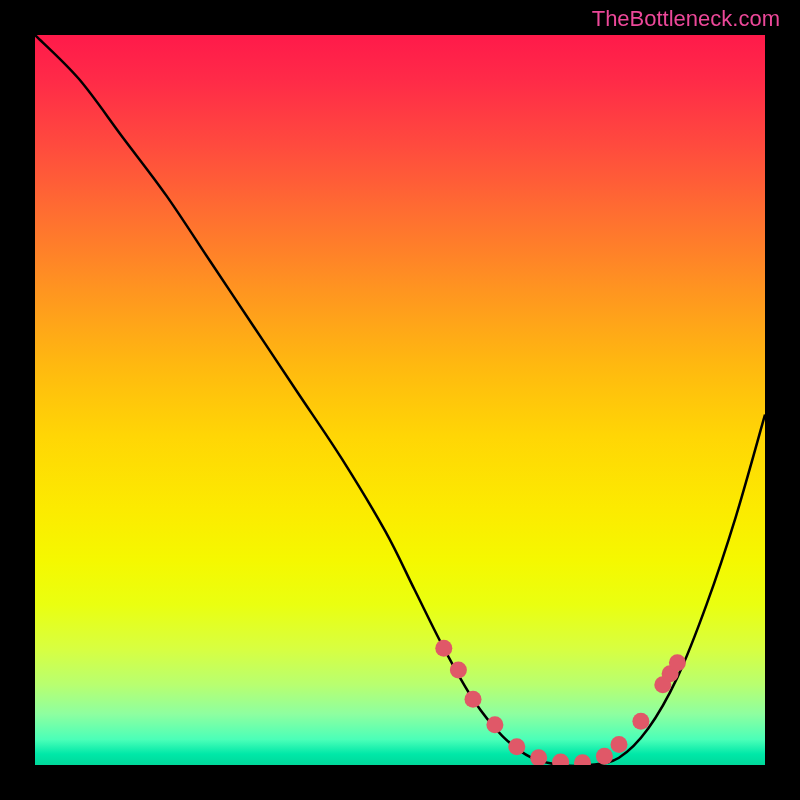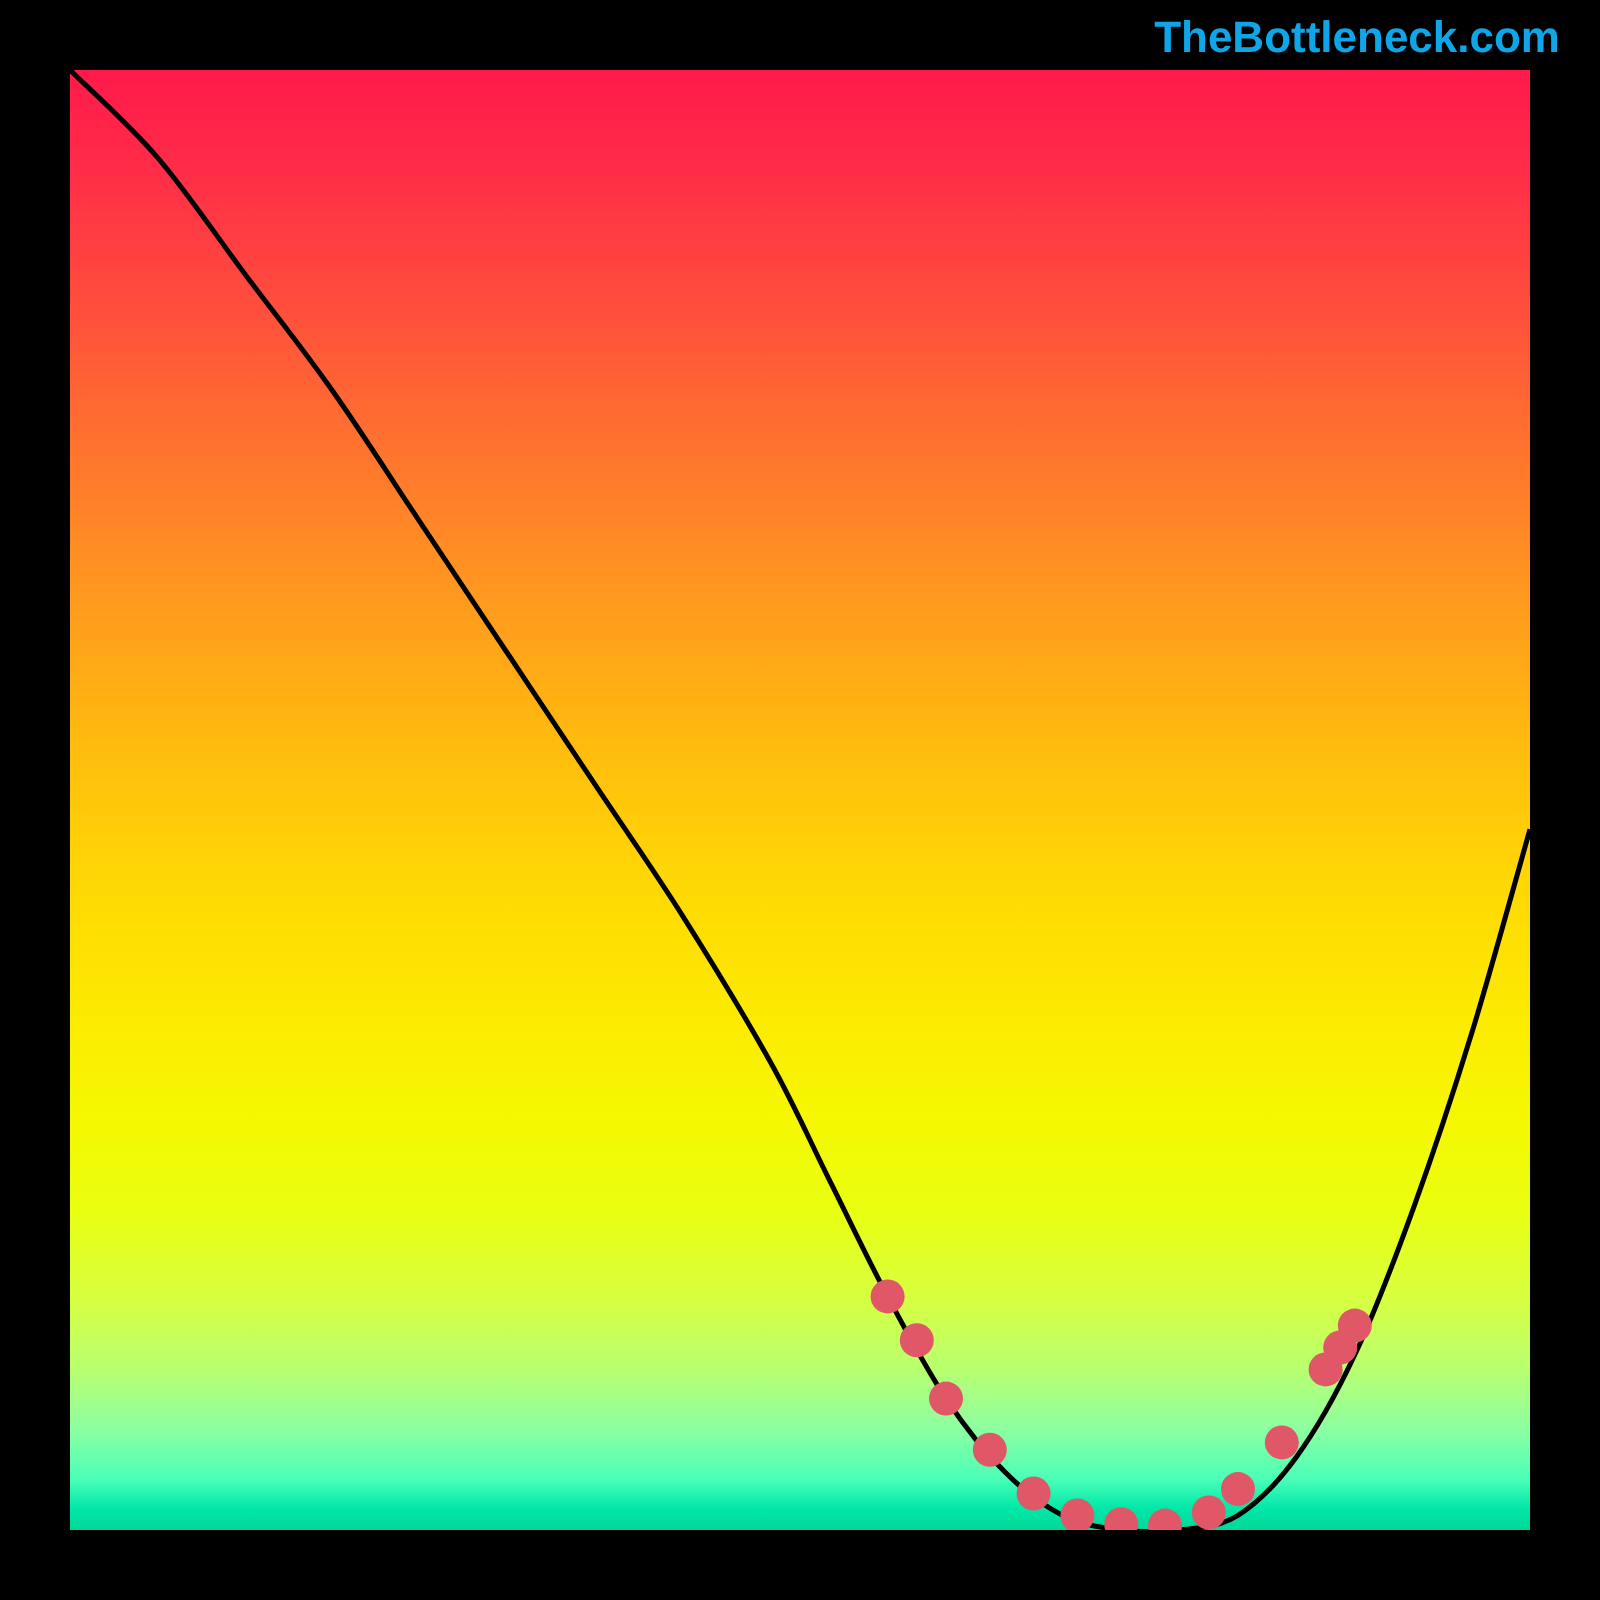--- a/index.html
+++ b/index.html
@@ -8,23 +8,23 @@
     width: 800px;
     height: 800px;
     background: #000;
     position: relative;
     font-family: Arial, sans-serif;
   }
   .attribution {
     position: absolute;
     top: 6px;
     right: 20px;
-    color: #0ea5e9;
+    color: #ec4899;
     font-size: 22px;
-    font-weight: 700;
+    font-weight: 400;
     z-index: 10;
   }
   .plot-frame {
     position: absolute;
     top: 35px;
     left: 35px;
     width: 730px;
     height: 730px;
     background: #000;
   }

